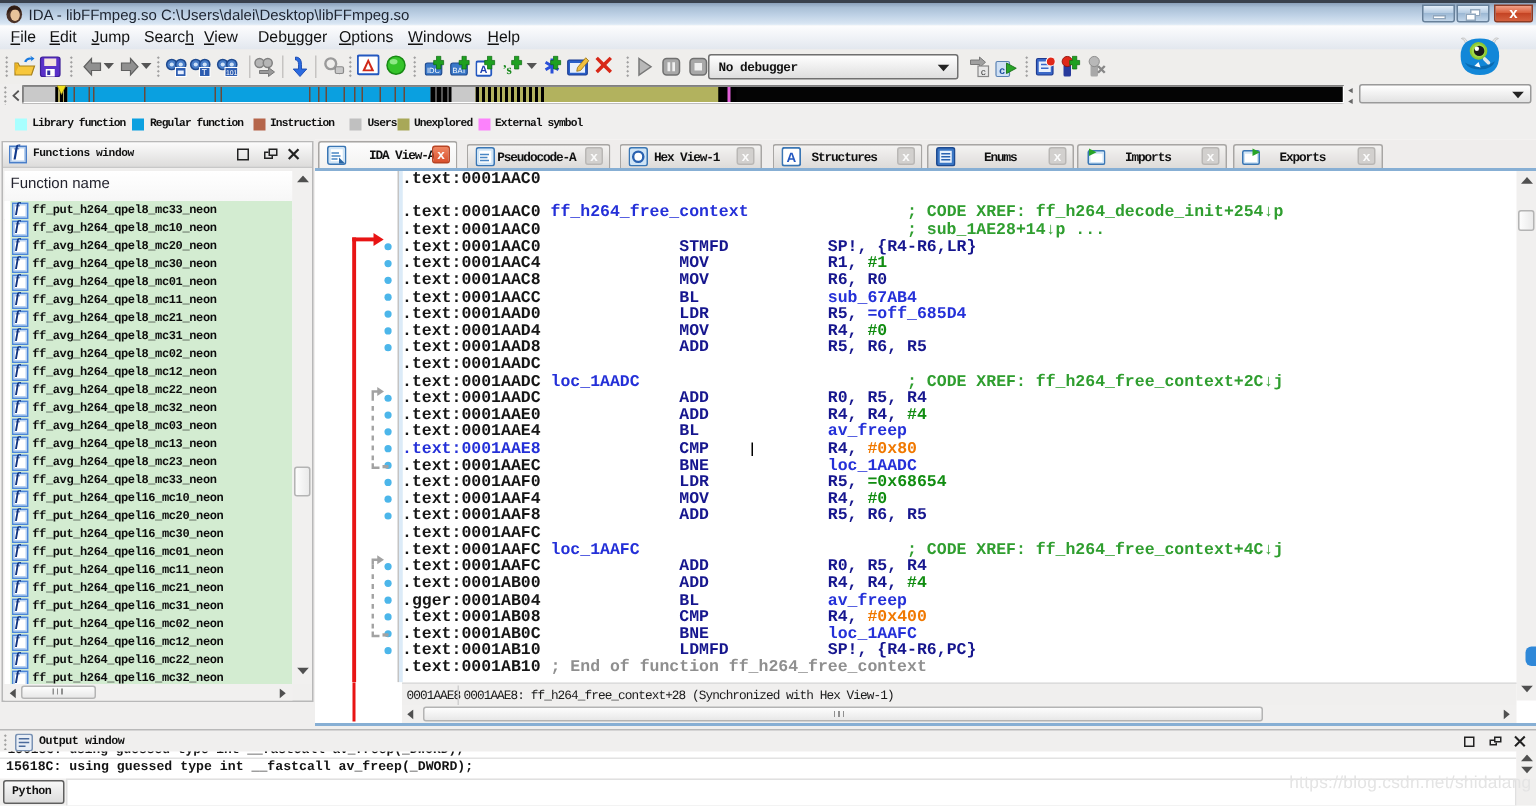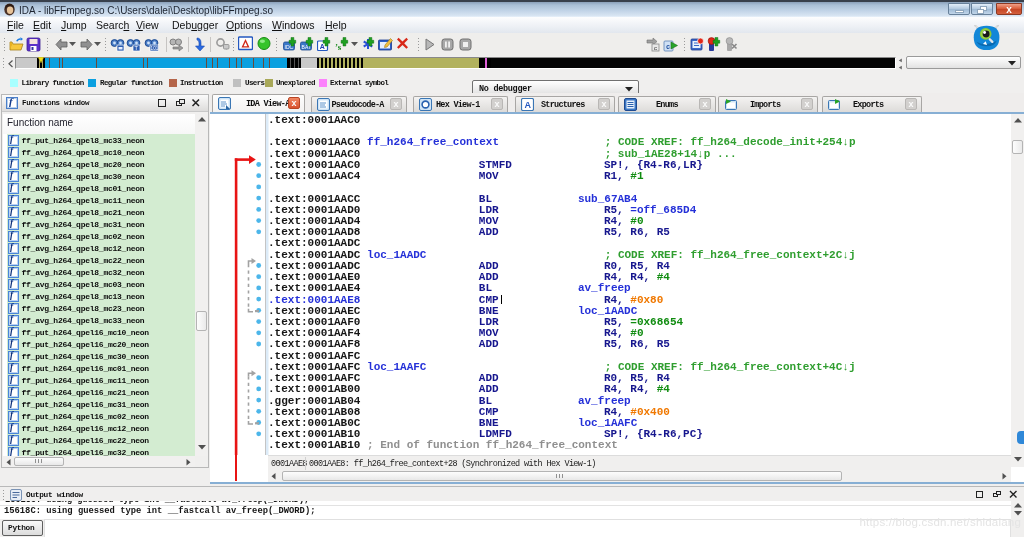--- a/index.html
+++ b/index.html
@@ -43,21 +43,21 @@
 .sbthumbh{position:absolute;background:linear-gradient(180deg,#fdfdfd,#e8e8e8);border:1px solid #b4b4b4;border-radius:2px;}
 
 #mainview{left:210px;top:93px;width:814px;height:391px;background:#fff;}
 .tab{position:absolute;height:17px;background:linear-gradient(180deg,#f4f3f2,#dddbd9);border:1px solid #a8a6a4;border-bottom:none;border-radius:2px 2px 0 0;}
 .tab.active{background:linear-gradient(180deg,#fdfdfd,#f3f2f1);}
 .tabtx{position:absolute;font-family:"Liberation Mono",monospace;font-size:8.5px;font-weight:bold;letter-spacing:-0.75px;color:#101010;white-space:pre;}
 .tabx{position:absolute;width:12px;height:12px;border-radius:2px;background:#d2d0ce;border:1px solid #b9b7b5;color:#fafafa;font-size:9px;line-height:10px;text-align:center;font-weight:bold;}
 .tabx.red{background:linear-gradient(180deg,#f08662,#d9512e);border:1px solid #b84424;}
 #listing{position:absolute;left:1px;top:21px;width:800px;height:341px;background:#fff;overflow:hidden;}
 .dl{position:absolute;left:57px;font-family:Liberation Mono, monospace;font-size:11px;font-weight:bold;white-space:pre;color:#161616;}
-.c-nv{color:#16168e;margin-left:26px;} .c-nm{color:#2430d8;} .c-gr{color:#108c10;} .c-cm{color:#2f9e2f;} .c-or{color:#f07800;} .c-gy{color:#8f8f8f;} .c-cur{color:#2430d8;}
+.c-nv{color:#16168e;} .c-nm{color:#2430d8;} .c-gr{color:#108c10;} .c-cm{color:#2f9e2f;} .c-or{color:#f07800;} .c-gy{color:#8f8f8f;} .c-cur{color:#2430d8;}
 #statusbar{position:absolute;left:58px;top:362px;width:743px;height:15px;background:#f0efee;border-top:1px solid #dcdcdc;}
 #statusbar .st{position:absolute;top:2.5px;font-family:"Liberation Mono",monospace;font-size:8.5px;letter-spacing:-0.62px;color:#1a1a1a;white-space:pre;}
 
 #outputwin{left:0;top:486px;width:1024px;height:51px;background:#f0efee;border-top:1px solid #b9b9b9;}
 #ow-content{position:absolute;left:0;top:14px;width:1011px;height:18px;background:#fff;overflow:hidden;}
 #ow-line{position:absolute;left:4px;top:4.5px;font-family:"Liberation Mono",monospace;font-size:8.8px;font-weight:bold;letter-spacing:0px;color:#141414;white-space:pre;}
 #ow-clip{position:absolute;left:5px;top:-6.5px;font-family:"Liberation Mono",monospace;font-size:8.6px;font-weight:bold;color:#141414;white-space:pre;}
 #pybtn{position:absolute;left:2px;top:33px;width:41px;height:16px;background:linear-gradient(180deg,#f8f8f8,#dcdcdc);border:1px solid #5f5f5f;border-radius:2px;}
 #pybtn span{position:absolute;left:5px;top:3px;font-family:"Liberation Mono",monospace;font-size:7.8px;font-weight:bold;letter-spacing:-0.3px;color:#111;}
 #cliarea{position:absolute;left:44px;top:32px;width:967px;height:19px;background:#fff;border:1px solid #e0e0e0;}
@@ -210,21 +210,21 @@
     </svg>
 <svg class="ticon" style="left:440px;top:4px" width="15" height="15" viewBox="0 0 15 15">
       <rect x="2" y="2" width="11" height="11" rx="2.5" fill="#a8a8a8" stroke="#707070" stroke-width="1"></rect>
       <rect x="5" y="4.5" width="1.8" height="6" fill="#f0f0f0"></rect>
       <rect x="8.2" y="4.5" width="1.8" height="6" fill="#f0f0f0"></rect>
     </svg>
 <svg class="ticon" style="left:458px;top:4px" width="15" height="15" viewBox="0 0 15 15">
       <rect x="2" y="2" width="11" height="11" rx="2.5" fill="#a8a8a8" stroke="#707070" stroke-width="1"></rect>
       <rect x="5" y="5" width="5" height="5" fill="#f0f0f0"></rect>
     </svg>
-<div class="abs" style="left:472px;top:3px;width:167px;height:17px;background:linear-gradient(180deg,#ffffff,#dedede);border:1px solid #707070;border-radius:2px;margin-top:44px;">
+<div class="abs" style="left:472px;top:3px;width:167px;height:17px;background:linear-gradient(180deg,#ffffff,#dedede);border:1px solid #707070;border-radius:2px;">
 <span class="abs mono" style="left:6px;top:3px;font-size:8.5px;font-weight:bold;letter-spacing:-0.3px;color:#111;">No debugger</span>
 <svg class="abs" style="left:152px;top:6px" width="9" height="6">
         <path d="M0 0 L8 0 L4 4.5 Z" fill="#222"></path>
       </svg>
     </div>
 <svg class="ticon" style="left:645px;top:4px" width="15" height="15" viewBox="0 0 15 15">
       <path d="M2 3 L8 3 L8 1 L12 4.5 L8 8 L8 6 L2 6 Z" fill="#a0a0a0" stroke="#707070" stroke-width="0.6"></path>
 <rect x="7" y="7" width="7" height="7" fill="#e8e8e8" stroke="#888" stroke-width="0.8"></rect>
       <text x="8.8" y="13" font-size="6" fill="#333" font-family="Liberation Mono">c</text>
     </svg>
@@ -604,20 +604,21 @@
         <path d="M40.5 256.2 L40.5 262.2 L45 259.2 Z" fill="#a2a2a2"></path>
         <line x1="37.5" y1="262.2" x2="37.5" y2="307.0" stroke="#a2a2a2" stroke-width="1.6" stroke-dasharray="3.2,3.4"></line>
         <path d="M37.5 307.0 L37.5 310.0 L42 310.0" stroke="#a2a2a2" stroke-width="1.6" fill="none"></path>
         <rect x="44" y="308.2" width="4" height="2.2" fill="#a2a2a2"></rect>
       </svg>
 <div class="dl" style="top:0.0px"><span class="c-bk">.text:0001AAC0</span></div>
 <div class="dl" style="top:22.44px"><span class="c-bk">.text:0001AAC0</span> <span class="c-nm">ff_h264_free_context</span>                <span class="c-cm">; CODE XREF: ff_h264_decode_init+254↓p</span></div>
 <div class="dl" style="top:33.66px"><span class="c-bk">.text:0001AAC0</span>                                     <span class="c-cm">; sub_1AE28+14↓p ...</span></div>
 <div class="dl" style="top:44.88px"><span class="c-bk">.text:0001AAC0</span>              <span class="c-nv">STMFD</span>          <span class="c-nv">SP!, {R4-R6,LR}</span></div>
 <div class="dl" style="top:56.1px"><span class="c-bk">.text:0001AAC4</span>              <span class="c-nv">MOV</span>            <span class="c-nv">R1, </span><span class="c-gr">#1</span></div>
+<div class="dl" style="top:67.32px"><span class="c-bk">.text:0001AAC8</span>              <span class="c-nv">MOV</span>            <span class="c-nv">R6, R0</span></div>
 <div class="dl" style="top:78.54px"><span class="c-bk">.text:0001AACC</span>              <span class="c-nv">BL</span>             <span class="c-nm">sub_67AB4</span></div>
 <div class="dl" style="top:89.76px"><span class="c-bk">.text:0001AAD0</span>              <span class="c-nv">LDR</span>            <span class="c-nv">R5, </span><span class="c-nm">=off_685D4</span></div>
 <div class="dl" style="top:100.98px"><span class="c-bk">.text:0001AAD4</span>              <span class="c-nv">MOV</span>            <span class="c-nv">R4, </span><span class="c-gr">#0</span></div>
 <div class="dl" style="top:112.2px"><span class="c-bk">.text:0001AAD8</span>              <span class="c-nv">ADD</span>            <span class="c-nv">R5, R6, R5</span></div>
 <div class="dl" style="top:123.42px"><span class="c-bk">.text:0001AADC</span></div>
 <div class="dl" style="top:134.64px"><span class="c-bk">.text:0001AADC</span> <span class="c-nm">loc_1AADC</span>                           <span class="c-cm">; CODE XREF: ff_h264_free_context+2C↓j</span></div>
 <div class="dl" style="top:145.86px"><span class="c-bk">.text:0001AADC</span>              <span class="c-nv">ADD</span>            <span class="c-nv">R0, R5, R4</span></div>
 <div class="dl" style="top:157.08px"><span class="c-bk">.text:0001AAE0</span>              <span class="c-nv">ADD</span>            <span class="c-nv">R4, R4, </span><span class="c-gr">#4</span></div>
 <div class="dl" style="top:168.3px"><span class="c-bk">.text:0001AAE4</span>              <span class="c-nv">BL</span>             <span class="c-nm">av_freep</span></div>
 <div class="dl" style="top:179.52px"><span class="c-cur">.text:0001AAE8</span>              <span class="c-nv">CMP</span>            <span class="c-nv">R4, </span><span class="c-or">#0x80</span></div>

